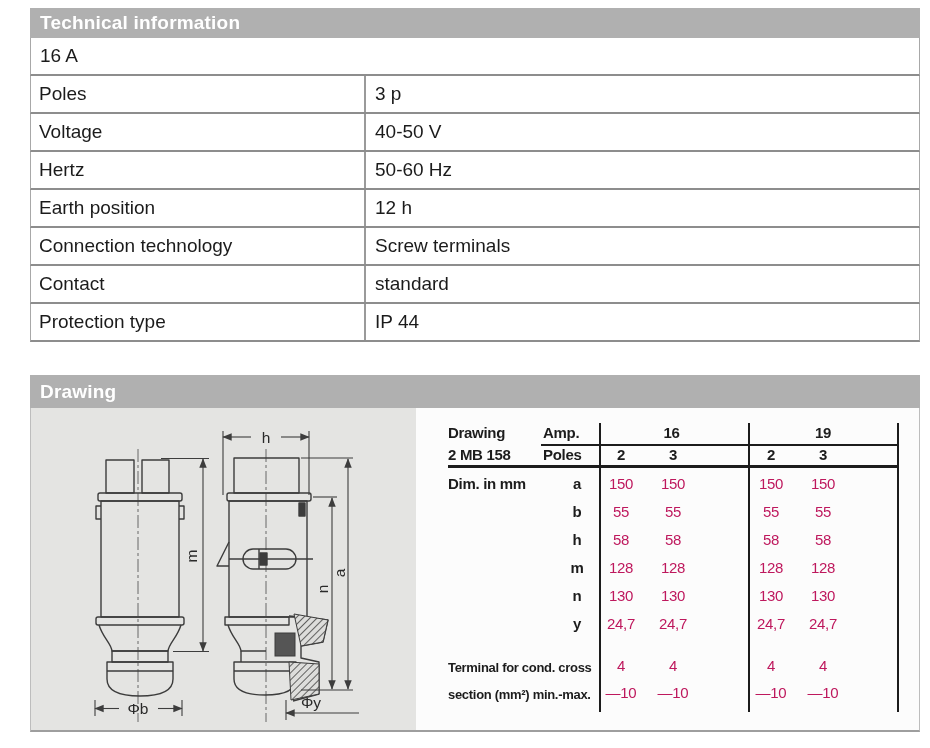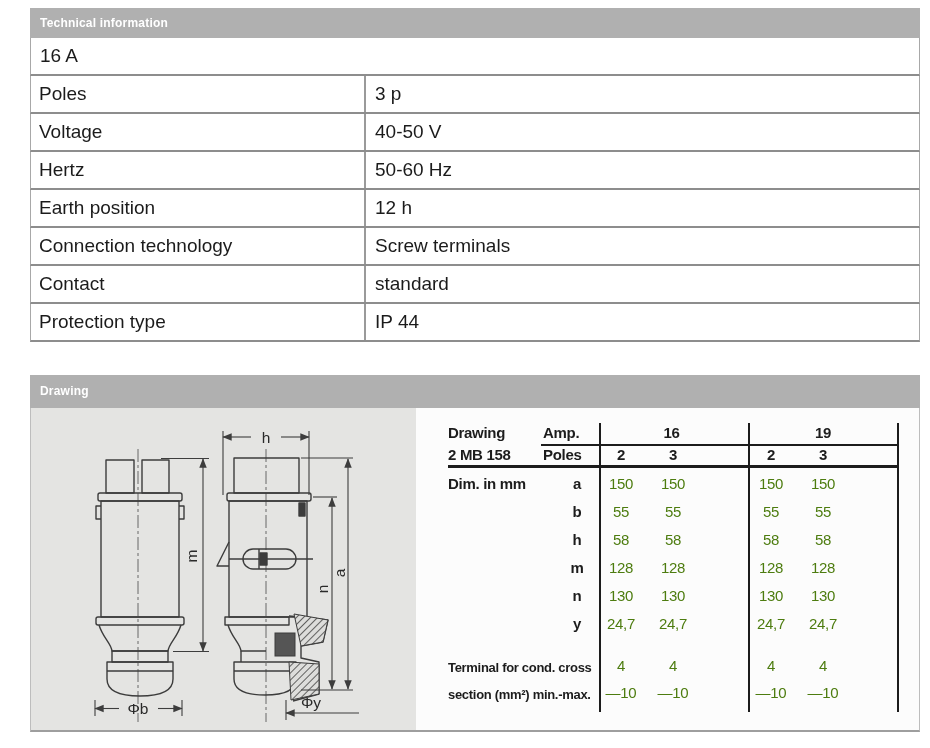--- a/index.html
+++ b/index.html
@@ -1,20 +1,20 @@
 <!DOCTYPE html>
 <html><head>
 <meta charset="utf-8">
 <style>
   html,body{margin:0;padding:0;background:#fff;}
   .page{position:relative;width:930px;height:748px;background:#fff;
         font-family:"Liberation Sans", sans-serif;overflow:hidden;color:#1b1b1b;}
 
   
-  .bar{height:30px;background:#b0b0b0;color:#fff;font-weight:bold;font-size:12px;
+  .bar{height:30px;background:#b0b0b0;color:#fff;font-weight:bold;font-size:19px;
        line-height:30px;padding-left:10px;letter-spacing:.2px;}
 
   
   .tech{position:absolute;left:30px;top:8px;width:890px;}
   .trow{display:flex;height:36px;background:#fff;border-left:1px solid #a8a8a8;
         border-right:1px solid #a8a8a8;border-bottom:2px solid #8d8d8d;}
   .tlabel{box-sizing:border-box;width:335px;padding-left:8px;border-right:2px solid #9a9a9a;
           display:flex;align-items:center;font-size:19px;}
   .tvalue{flex:1;padding-left:9px;display:flex;align-items:center;font-size:19px;}
 
@@ -22,21 +22,21 @@
   .dsec{position:absolute;left:30px;top:375px;width:890px;}
   .dbar{height:33px;line-height:33px;}
   .panel{position:relative;height:322px;background:#fcfcfc;border:1px solid #bdbdbd;
          border-top:none;border-bottom:2px solid #9e9e9e;box-sizing:content-box;}
   .draw-svg{position:absolute;left:0;top:0;}
 
   
   .dt{position:absolute;left:0;top:0;width:100%;height:100%;}
   .db{position:absolute;font-weight:bold;font-size:15px;color:#1c1c1c;
       white-space:nowrap;letter-spacing:-0.3px;line-height:17px;}
-  .dn{position:absolute;font-size:15px;color:#4d7c0f;width:50px;text-align:center;
+  .dn{position:absolute;font-size:15px;color:#be185d;width:50px;text-align:center;
       white-space:nowrap;letter-spacing:-0.3px;line-height:17px;}
   .dcw{width:50px;text-align:center;}
   .dlw{width:32px;text-align:center;}
   .dgw{text-align:center;}
   .dsm{font-size:13px;letter-spacing:-0.3px;}
   .vline{position:absolute;width:2px;background:#1c1c1c;}
   .hline{position:absolute;background:#1c1c1c;}
 </style>
 </head>
 <body>

